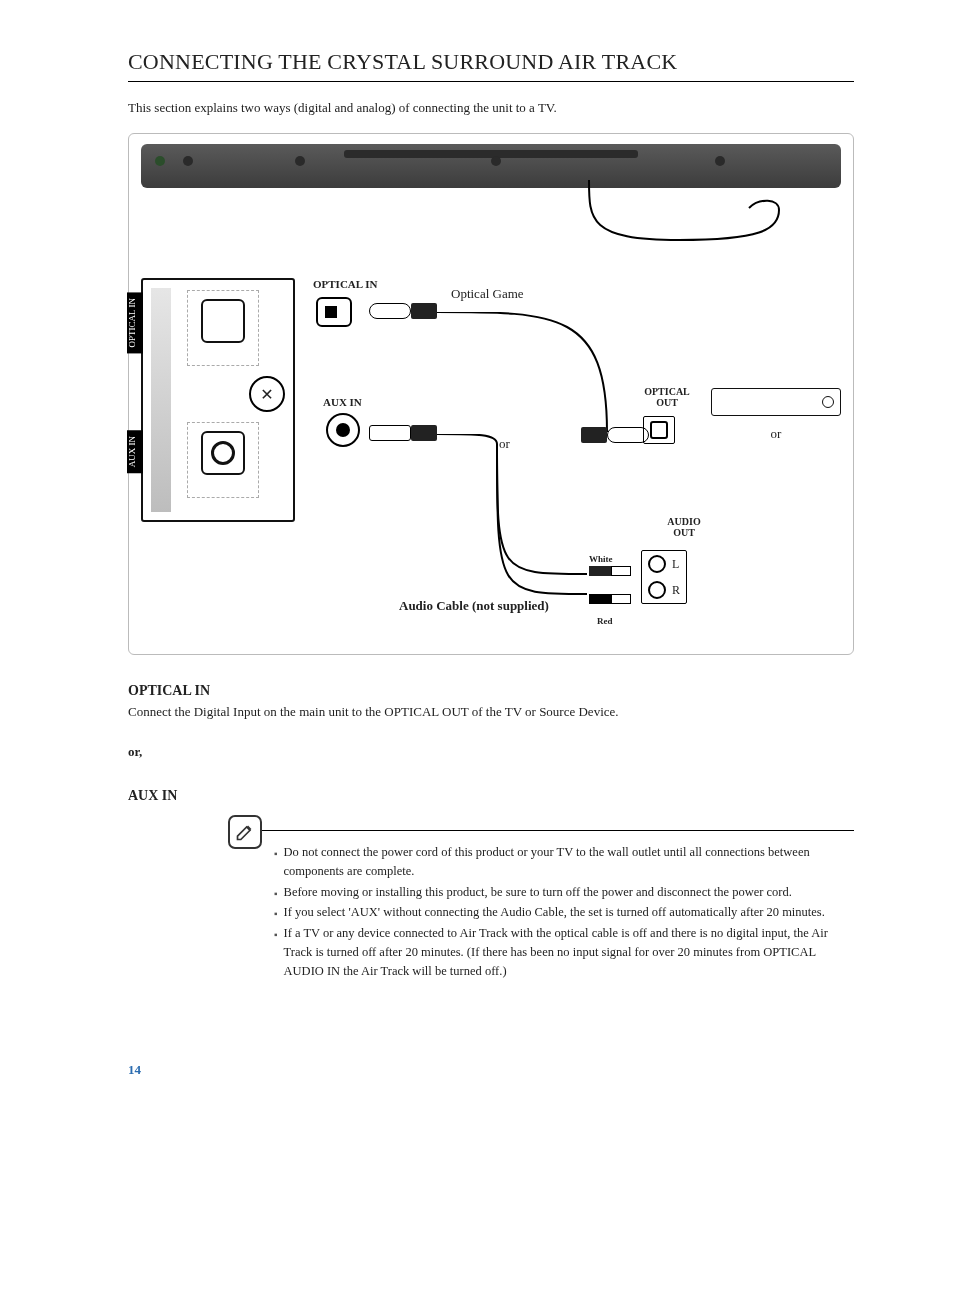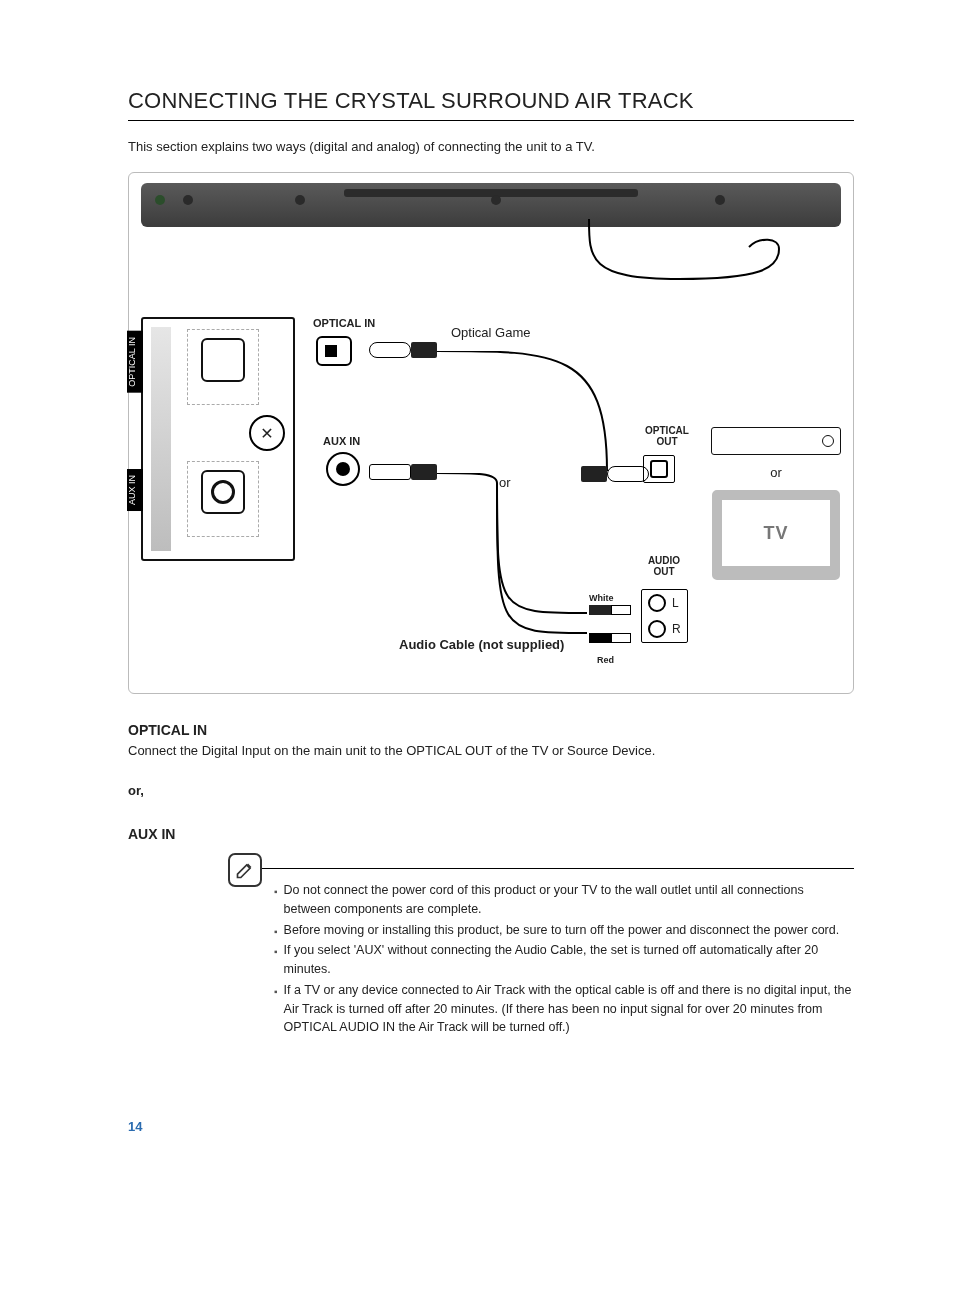--- a/index.html
+++ b/index.html
@@ -1,17 +1,17 @@
 <!DOCTYPE html>
 <html><head>
 <meta charset="utf-8">
 <style>
   html,body{margin:0;padding:0;background:#fff;}
   body{font-family:Helvetica,Arial,sans-serif;color:#222;width:954px;}
-  .page{box-sizing:border-box;padding:88px 100px 60px 128px;}
+  .page{box-sizing:border-box;padding:49px 100px 60px 128px;font-family:Liberation Serif, serif;}
   .heading{font-size:22px;font-weight:400;letter-spacing:.2px;padding-bottom:6px;border-bottom:1px solid #000;}
   .intro{margin-top:14px;font-size:13px;line-height:1.8;}
   .figure{border:1px solid #bbb;border-radius:6px;margin-top:14px;padding:10px 12px 16px;box-sizing:border-box;}
   .bar{position:relative;height:44px;background:linear-gradient(#5a5a5a,#3c3c3c);border-radius:6px;}
   .bar::before{content:"";position:absolute;top:6px;left:50%;transform:translateX(-50%);width:42%;height:8px;background:#2b2b2b;border-radius:3px;}
   .bar .dot{position:absolute;top:12px;width:10px;height:10px;border-radius:50%;background:#2a2a2a;}
   .bar .d1{left:6%;} .bar .d2{left:22%;} .bar .d3{left:50%;} .bar .d4{left:82%;} .bar .d0{left:2%;background:#2b4d2b;}
   .barcable{position:relative;height:80px;}
   .barcable svg{position:absolute;right:6%;top:-8px;}
   .diag{position:relative;height:360px;margin-top:10px;}
@@ -131,21 +131,21 @@
       </svg>
       <div class="label-rg" style="left:358px;top:158px;">or</div>
 
       <div class="bracketlbl" style="left:496px;top:108px;width:60px;">OPTICAL<br>OUT</div>
       <div class="conn-out" style="left:502px;top:138px;">
         <div class="row">
             <span class="sq"></span>
           </div>
       </div>
 
-      <div class="bracketlbl" style="left:498px;top:238px;width:50px;">AUDIO<br>OUT</div>
+      <div class="bracketlbl" style="left:518px;top:238px;width:50px;">AUDIO<br>OUT</div>
       <div class="colortag" style="left:448px;top:276px;">White</div>
       <div class="colortag" style="left:456px;top:338px;text-align:right;">Red</div>
 
       <div style="position:absolute;left:448px;top:288px;" class="plugsmall">
           <span class="pb"></span>
           <span class="pt"></span>
         </div>
       <div style="position:absolute;left:448px;top:316px;" class="plugsmall">
           <span class="pb" style="background:#000;"></span>
           <span class="pt"></span>
@@ -160,21 +160,20 @@
             <span class="jack"></span>
             <span>R</span>
           </div>
       </div>
 
       <div class="label-rg" style="left:258px;top:320px;font-weight:bold;">Audio Cable (not supplied)</div>
 
       <div class="devicebox">
         <div class="dev"></div>
         <div class="or">or</div>
-        <div class="tvshape">TV</div>
       </div>
     </div>
   </div>
 
   <div class="subhead">OPTICAL IN</div>
   <div class="bodytxt">Connect the Digital Input on the main unit to the OPTICAL OUT of the TV or Source Device.</div>
 
   <div class="ortxt">or,</div>
 
   <div class="subhead">AUX IN</div>

